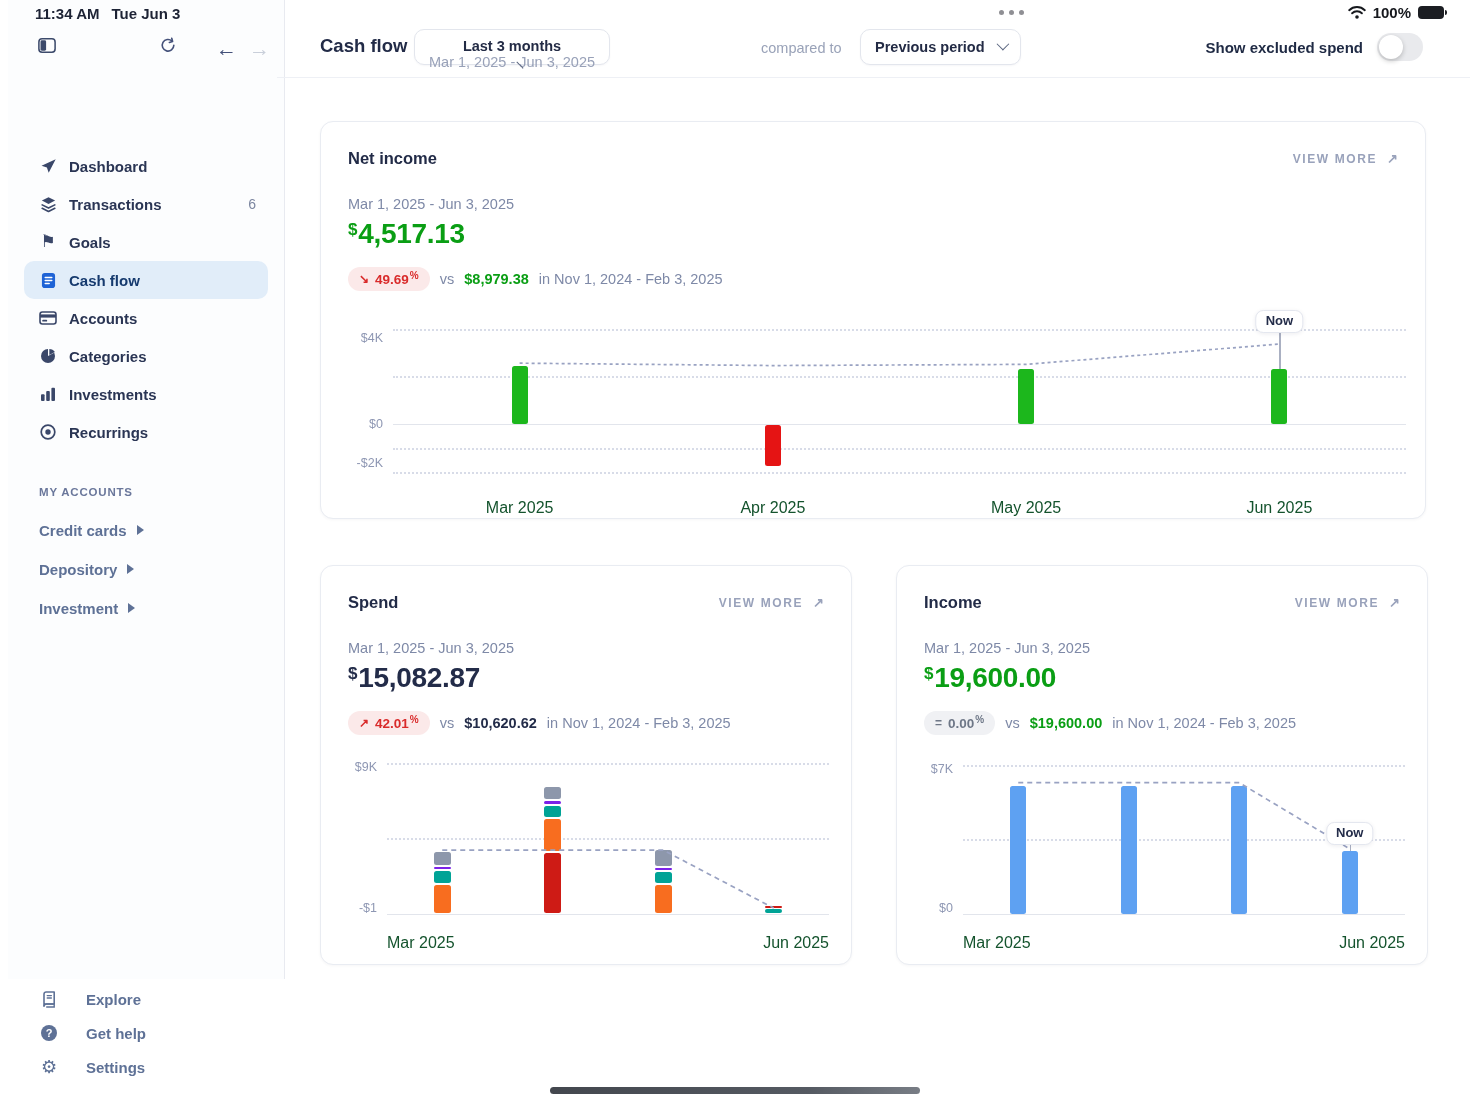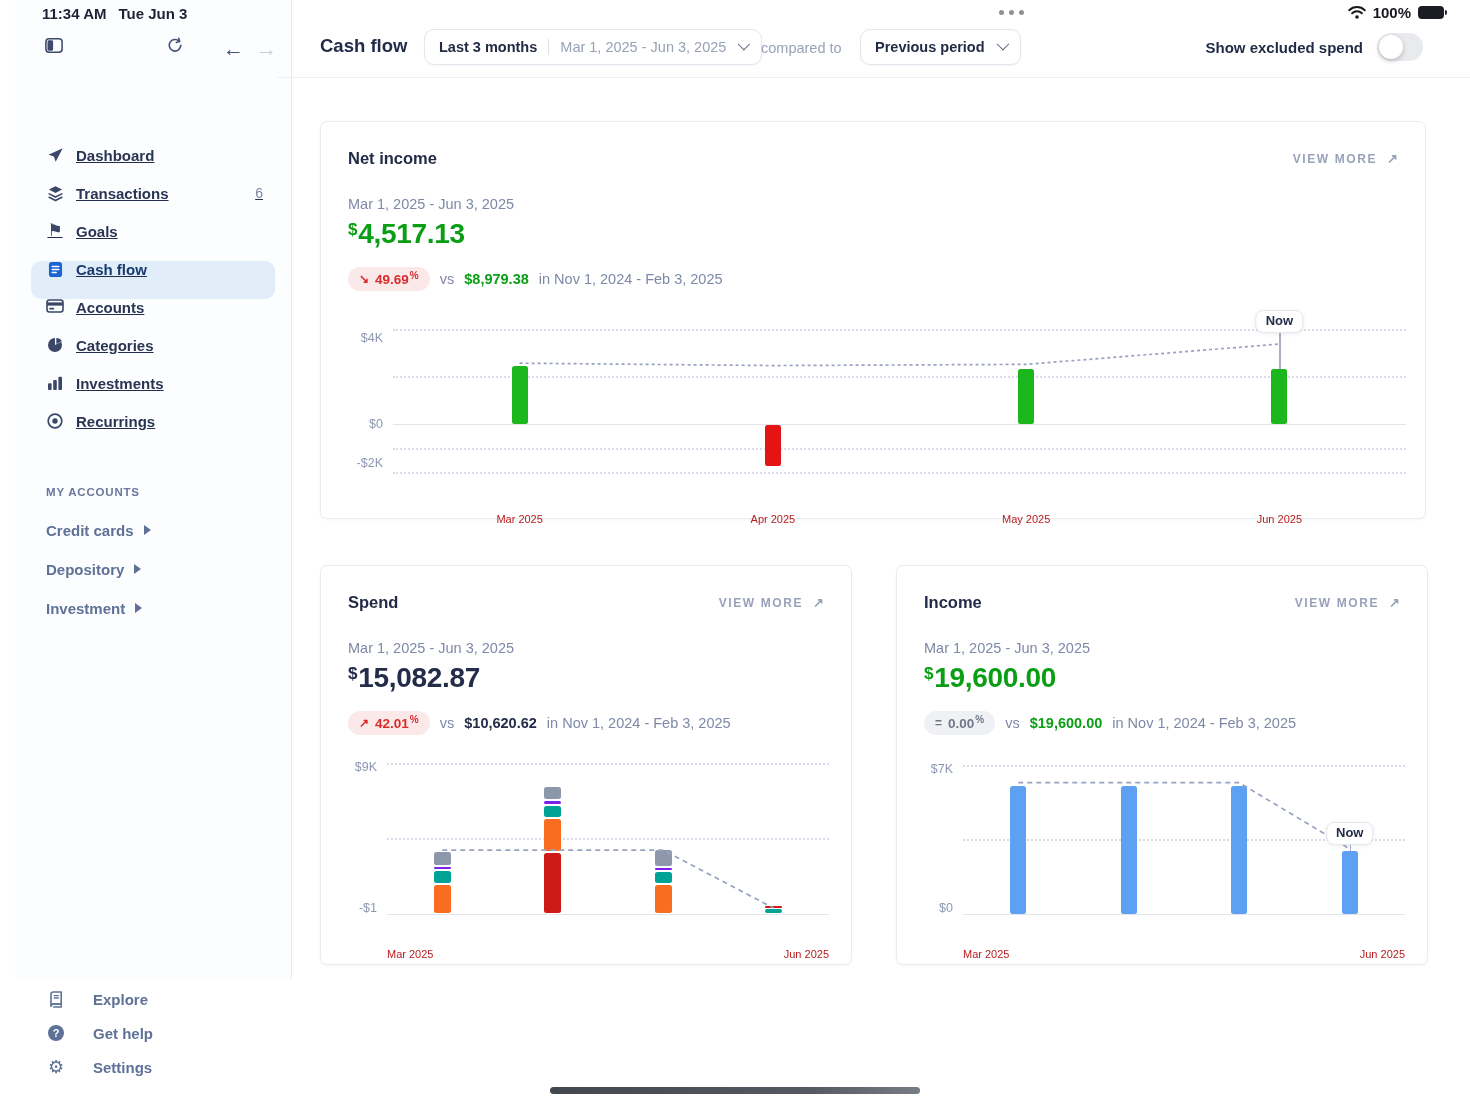--- a/index.html
+++ b/index.html
@@ -1,33 +1,33 @@
 <!DOCTYPE html>
 <html><head>
 <meta charset="utf-8">
 <style>
   html,body{margin:0;padding:0;}
   body{font-family:"Liberation Sans",sans-serif;background:#fff;-webkit-font-smoothing:antialiased;}
   .screen{position:relative;width:1470px;height:1103px;overflow:hidden;background:#fff;color:#232c49;}
 
   
-  .sidebar{position:absolute;left:15px;top:0;width:277px;height:979px;background:#FCFDFE;border-right:1px solid #E8EAF0;box-sizing:border-box;}
+  .sidebar{position:absolute;left:8px;top:0;width:277px;height:979px;background:#FCFDFE;border-right:1px solid #E8EAF0;box-sizing:border-box;}
   .status-left{position:absolute;left:27px;top:5px;display:flex;gap:12px;font-size:15px;font-weight:700;color:#1d2335;}
   .nav-row{position:absolute;left:0;top:34px;width:277px;height:30px;}
   .nav-row .icn{position:absolute;top:3px;cursor:default;}
   .icn-toggle{left:30px;}
   .icn-refresh{left:151px;}
   .icn-back{left:208px;font-size:21px;line-height:24px;color:#44517A;font-weight:600;}
   .icn-fwd{left:241px;font-size:21px;line-height:24px;color:#C9CFDA;font-weight:600;}
   .search-box{position:absolute;left:16px;top:83px;width:244px;height:28px;border:1px solid #DCE0E9;border-radius:8px;background:#fff;box-sizing:border-box;}
   .search-box svg{position:absolute;left:11px;top:6px;}
   .search-box input{position:absolute;left:0;top:0;width:100%;height:100%;border:none;background:transparent;outline:none;text-align:center;font-size:14px;font-family:inherit;color:#39415a;}
   .search-box input::placeholder{color:#BCC2CF;}
   .side-nav{position:absolute;left:16px;top:147px;width:244px;}
-  .side-item{position:relative;height:38px;display:flex;border-radius:10px;padding:0 12px 0 14px;box-sizing:border-box;cursor:pointer;text-decoration:underline;}
+  .side-item{position:relative;height:38px;display:flex;align-items:center;border-radius:10px;padding:0 12px 0 14px;box-sizing:border-box;cursor:pointer;}
   .side-item .ic{width:20px;display:flex;justify-content:center;}
   .side-item .lbl{margin-left:11px;font-size:15px;font-weight:600;color:#2A3554;}
   .side-item .badge{margin-left:auto;font-size:14px;color:#7C86A0;}
   .side-item.active{background:#E1EDF9;}
   .side-item.active .lbl{color:#163a6e;}
   .uni-ic{font-size:16px;color:#3A4769;line-height:16px;}
   .accounts{position:absolute;left:31px;top:486px;width:230px;}
   .acct-hdr{font-size:11.5px;font-weight:700;letter-spacing:.8px;color:#6A779B;}
   .acct-row{display:flex;align-items:center;margin-top:24px;cursor:pointer;height:16px;}
   .acct-row .lbl{font-size:15px;font-weight:700;color:#5E7196;}
@@ -46,35 +46,35 @@
   .status-right{position:absolute;right:26px;top:4px;display:flex;align-items:center;gap:7px;}
   .status-right .pct{font-size:15px;font-weight:700;color:#16181d;}
   .bat{position:relative;width:26px;height:13px;border-radius:4px;background:#1b1d22;}
   .bat:after{content:"";position:absolute;right:-3px;top:4px;width:2px;height:5px;border-radius:0 2px 2px 0;background:#1b1d22;}
 
   
   .main{position:absolute;left:277px;top:0;width:1193px;height:1103px;}
   .page-title{position:absolute;left:43px;top:35px;font-size:18.5px;font-weight:700;color:#222B47;}
   .hdr-line{position:absolute;left:0;top:77px;width:1193px;height:1px;background:#EEF0F5;}
   .pill-btn{position:absolute;top:29px;height:36px;border:1px solid #E3E6ED;border-radius:10px;background:#fff;display:flex;align-items:center;box-sizing:border-box;cursor:pointer;box-shadow:0 1px 2px rgba(25,35,65,.04);}
-  .range-btn{left:147px;padding:16px 14px;}
+  .range-btn{left:137px;padding:8px 14px;flex-direction:column;}
   .range-primary{font-size:14.5px;font-weight:700;color:#232B45;}
   .range-div{width:1px;height:16px;background:#DDE1EA;margin:0 11px;}
   .range-secondary{font-size:14.5px;color:#98A1B8;}
   .chev{width:8px;height:8px;border-right:1.8px solid #5a657f;border-bottom:1.8px solid #5a657f;transform:rotate(45deg) translateY(-2px);margin-left:12px;margin-top:-4px;}
   .compared{position:absolute;left:484px;top:40px;font-size:14.5px;color:#99A2B8;}
   .period-btn{left:583px;padding:0 14px;}
   .period-lbl{font-size:14.5px;font-weight:700;color:#232B45;}
   .excl{position:absolute;right:47px;top:33px;display:flex;align-items:center;gap:14px;}
   .excl .lbl{font-size:15px;font-weight:600;color:#1F2A44;}
   .toggle{position:relative;width:46px;height:28px;border-radius:15px;background:#E9EAED;cursor:pointer;}
   .toggle .knob{position:absolute;left:2px;top:2px;width:24px;height:24px;border-radius:50%;background:#fff;box-shadow:0 2px 5px rgba(0,0,0,.22);}
 
   
-  .card{position:absolute;background:#fff;border:1px solid #E9ECF2;border-radius:7px;box-shadow:0 1px 3px rgba(20,30,60,.04);box-sizing:border-box;}
+  .card{position:absolute;background:#fff;border:1px solid #E9ECF2;border-radius:13px;box-shadow:0 1px 3px rgba(20,30,60,.04);box-sizing:border-box;}
   .card-net{left:43px;top:121px;width:1106px;height:398px;}
   .card-spend{left:43px;top:565px;width:532px;height:400px;}
   .card-income{left:619px;top:565px;width:532px;height:400px;}
   .card-title{position:absolute;left:27px;top:27px;font-size:16.5px;font-weight:700;color:#222B47;}
   .view-more{position:absolute;right:27px;top:29px;font-size:12px;font-weight:600;letter-spacing:1.6px;color:#99A2BB;cursor:pointer;display:flex;align-items:center;gap:10px;}
   .view-more .arr{font-size:13px;letter-spacing:0;}
   .card-date{position:absolute;left:27px;top:74px;font-size:14.5px;color:#7E89A7;}
   .card-amount{position:absolute;left:27px;top:96px;font-size:28px;font-weight:800;letter-spacing:-.3px;}
   .card-amount .cur{font-size:17px;font-weight:800;position:relative;top:-8px;margin-right:1px;}
   .amt-green{color:#0a9e14;}
@@ -87,21 +87,21 @@
   .pct-pill .sup{font-size:10px;position:relative;top:-4px;margin-left:1px;}
   .vs-green{color:#0a9e14;font-weight:700;}
   .vs-navy{color:#232c49;font-weight:700;}
 
   
   .chart{position:absolute;}
   .chart .ylabels{position:absolute;left:0;top:0;width:var(--gutter);bottom:40px;}
   .chart .ylabel{position:absolute;right:10px;transform:translateY(-50%);font-size:12.5px;color:#8e97b3;white-space:nowrap;}
   .chart .plot{position:absolute;left:var(--gutter);right:0;top:0;bottom:40px;overflow:visible;}
   .chart .xlabels{position:absolute;left:var(--gutter);right:0;bottom:0;height:30px;}
-  .chart .xlabel{position:absolute;top:24px;font-size:11px;color:#b91c1c;white-space:nowrap;}
+  .chart .xlabel{position:absolute;top:10px;font-size:16px;color:#14532d;white-space:nowrap;}
   .gridline{position:absolute;left:0;right:0;height:0;}
   .gridline.dotted{border-top:2px dotted #D8DCE8;}
   .gridline.solid{border-top:1px solid #E2E5EC;}
   .bar,.bar-seg{position:absolute;border-radius:2.5px;z-index:2;}
   .cmp-svg{position:absolute;left:0;top:0;z-index:3;overflow:visible;}
   .now-line{position:absolute;width:1.4px;background:#aab0c2;z-index:3;}
   .now-tip{position:absolute;transform:translate(-50%,-100%);background:#fff;border:1px solid #E4E7EF;border-radius:8px;padding:2px 9px 4px;font-size:13px;font-weight:600;color:#232c49;box-shadow:0 1px 4px rgba(20,30,60,.08);z-index:4;white-space:nowrap;}
   .chart-net{left:27px;top:197px;width:1058px;height:200px;--gutter:45px;}
   .chart-spend{left:24px;top:190px;width:484px;height:198px;--gutter:42px;}
   .chart-income{left:24px;top:190px;width:484px;height:198px;--gutter:42px;}

